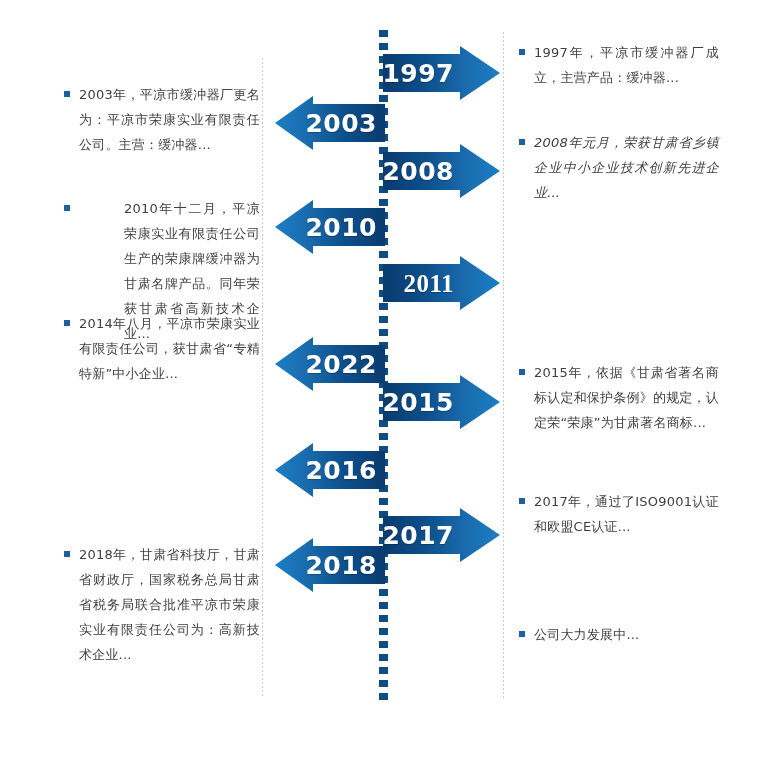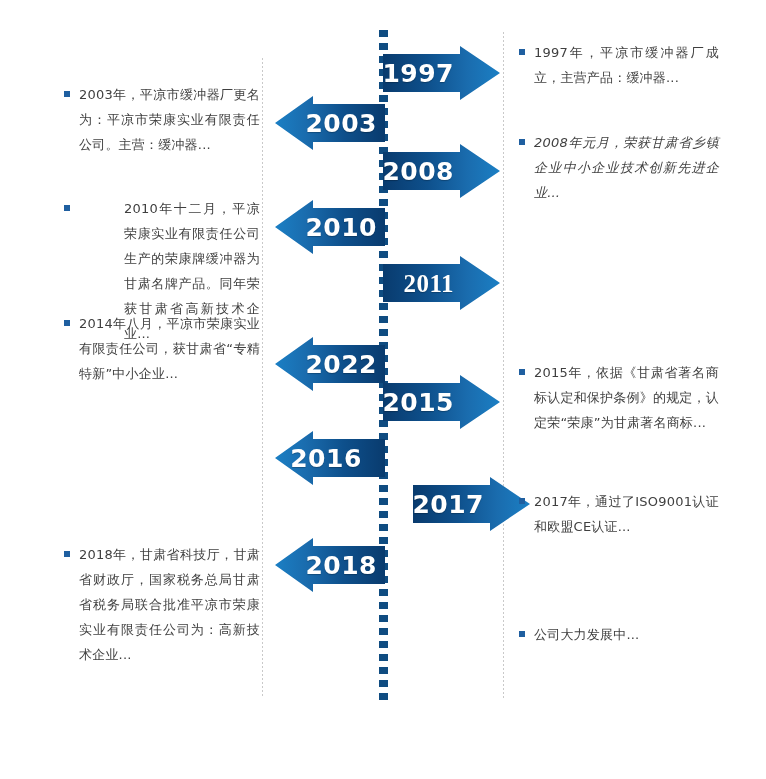--- a/index.html
+++ b/index.html
@@ -127,34 +127,34 @@
   </div>
   <div class="arrow arrow-right" style="top:144px;">
     <span class="label">2008</span>
   </div>
   <div class="arrow arrow-right" style="top:256px;font-family:Liberation Serif, serif;">
     <span class="label">2011</span>
   </div>
   <div class="arrow arrow-right" style="top:375px;padding-left:20px;">
     <span class="label">2015</span>
   </div>
-  <div class="arrow arrow-right" style="top:477px;margin-left:30px;">
+  <div class="arrow arrow-right" style="top:508px;">
     <span class="label">2017</span>
   </div>
 
   <div class="arrow arrow-left" style="top:96px;">
     <span class="label">2003</span>
   </div>
   <div class="arrow arrow-left" style="top:200px;">
     <span class="label">2010</span>
   </div>
   <div class="arrow arrow-left" style="top:337px;">
     <span class="label">2022</span>
   </div>
-  <div class="arrow arrow-left" style="top:431px;justify-content:center;">
+  <div class="arrow arrow-left" style="top:443px;">
     <span class="label">2016</span>
   </div>
   <div class="arrow arrow-left" style="top:538px;">
     <span class="label">2018</span>
   </div>
 
   <div class="entry left-entry" style="top:82px;">
     <span class="bullet"></span>
     <span class="entry-text">2003年，平凉市缓冲器厂更名为：平凉市荣康实业有限责任公司。主营：缓冲器...</span>
   </div>

